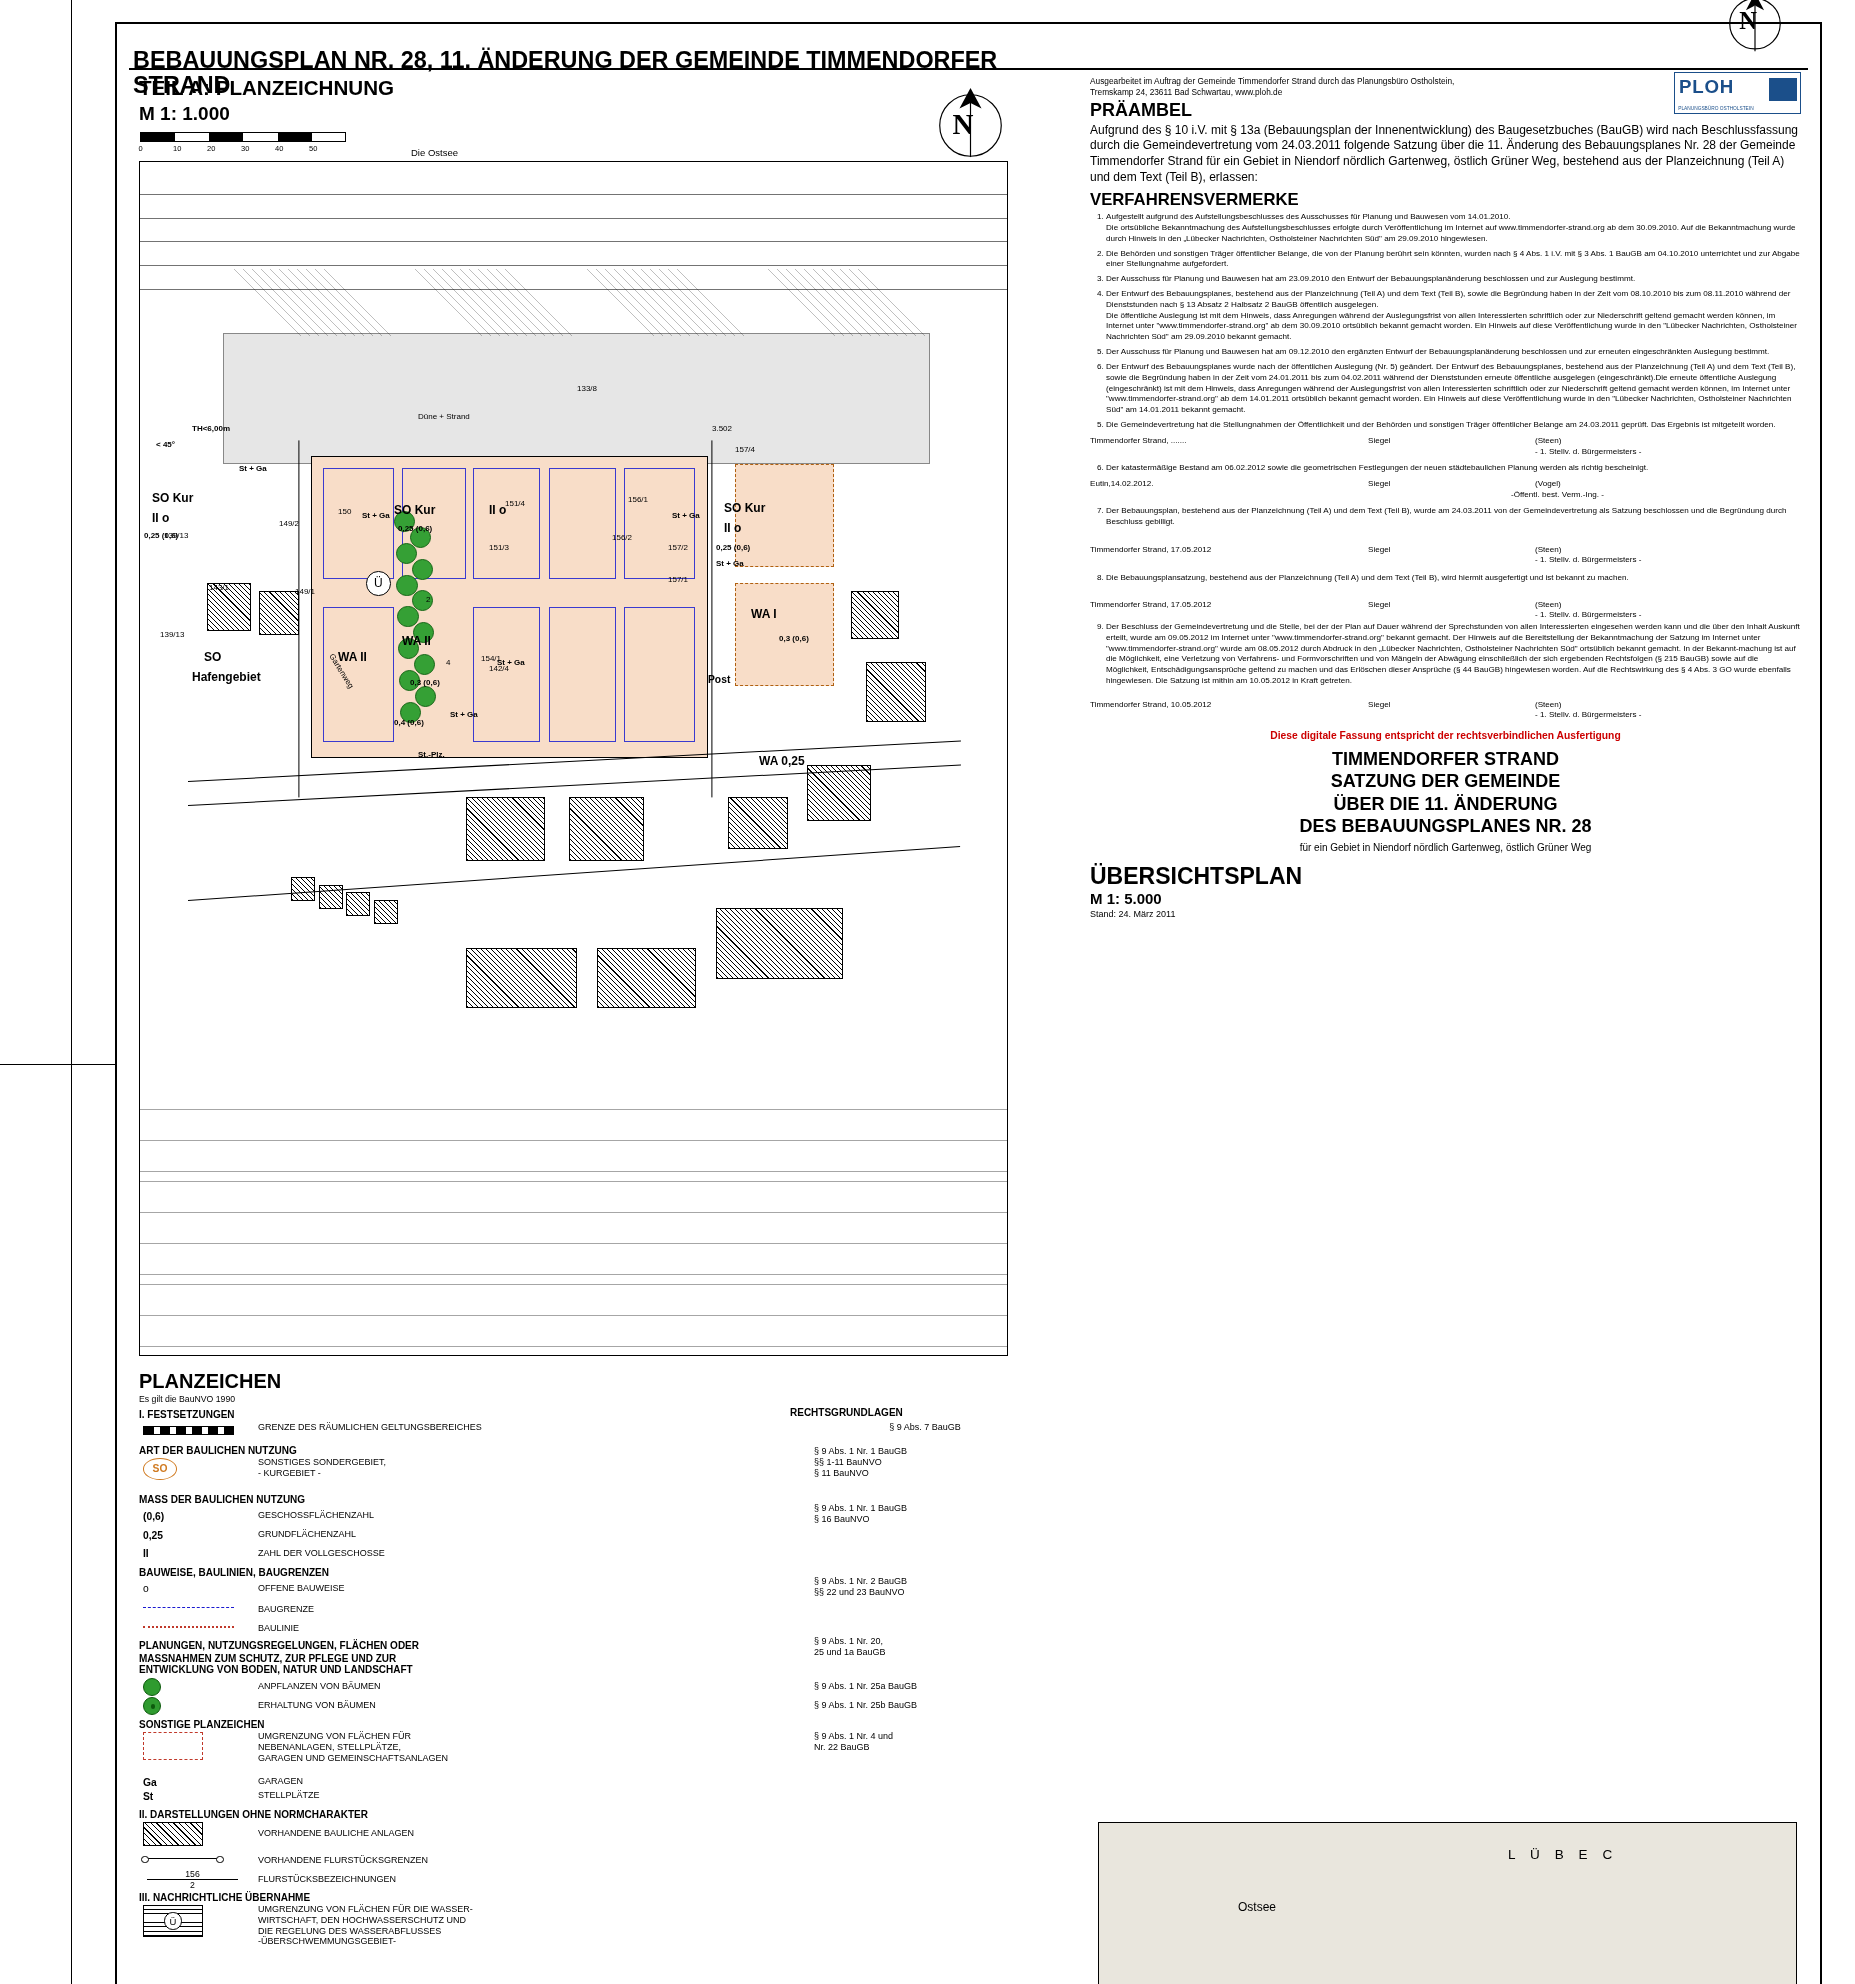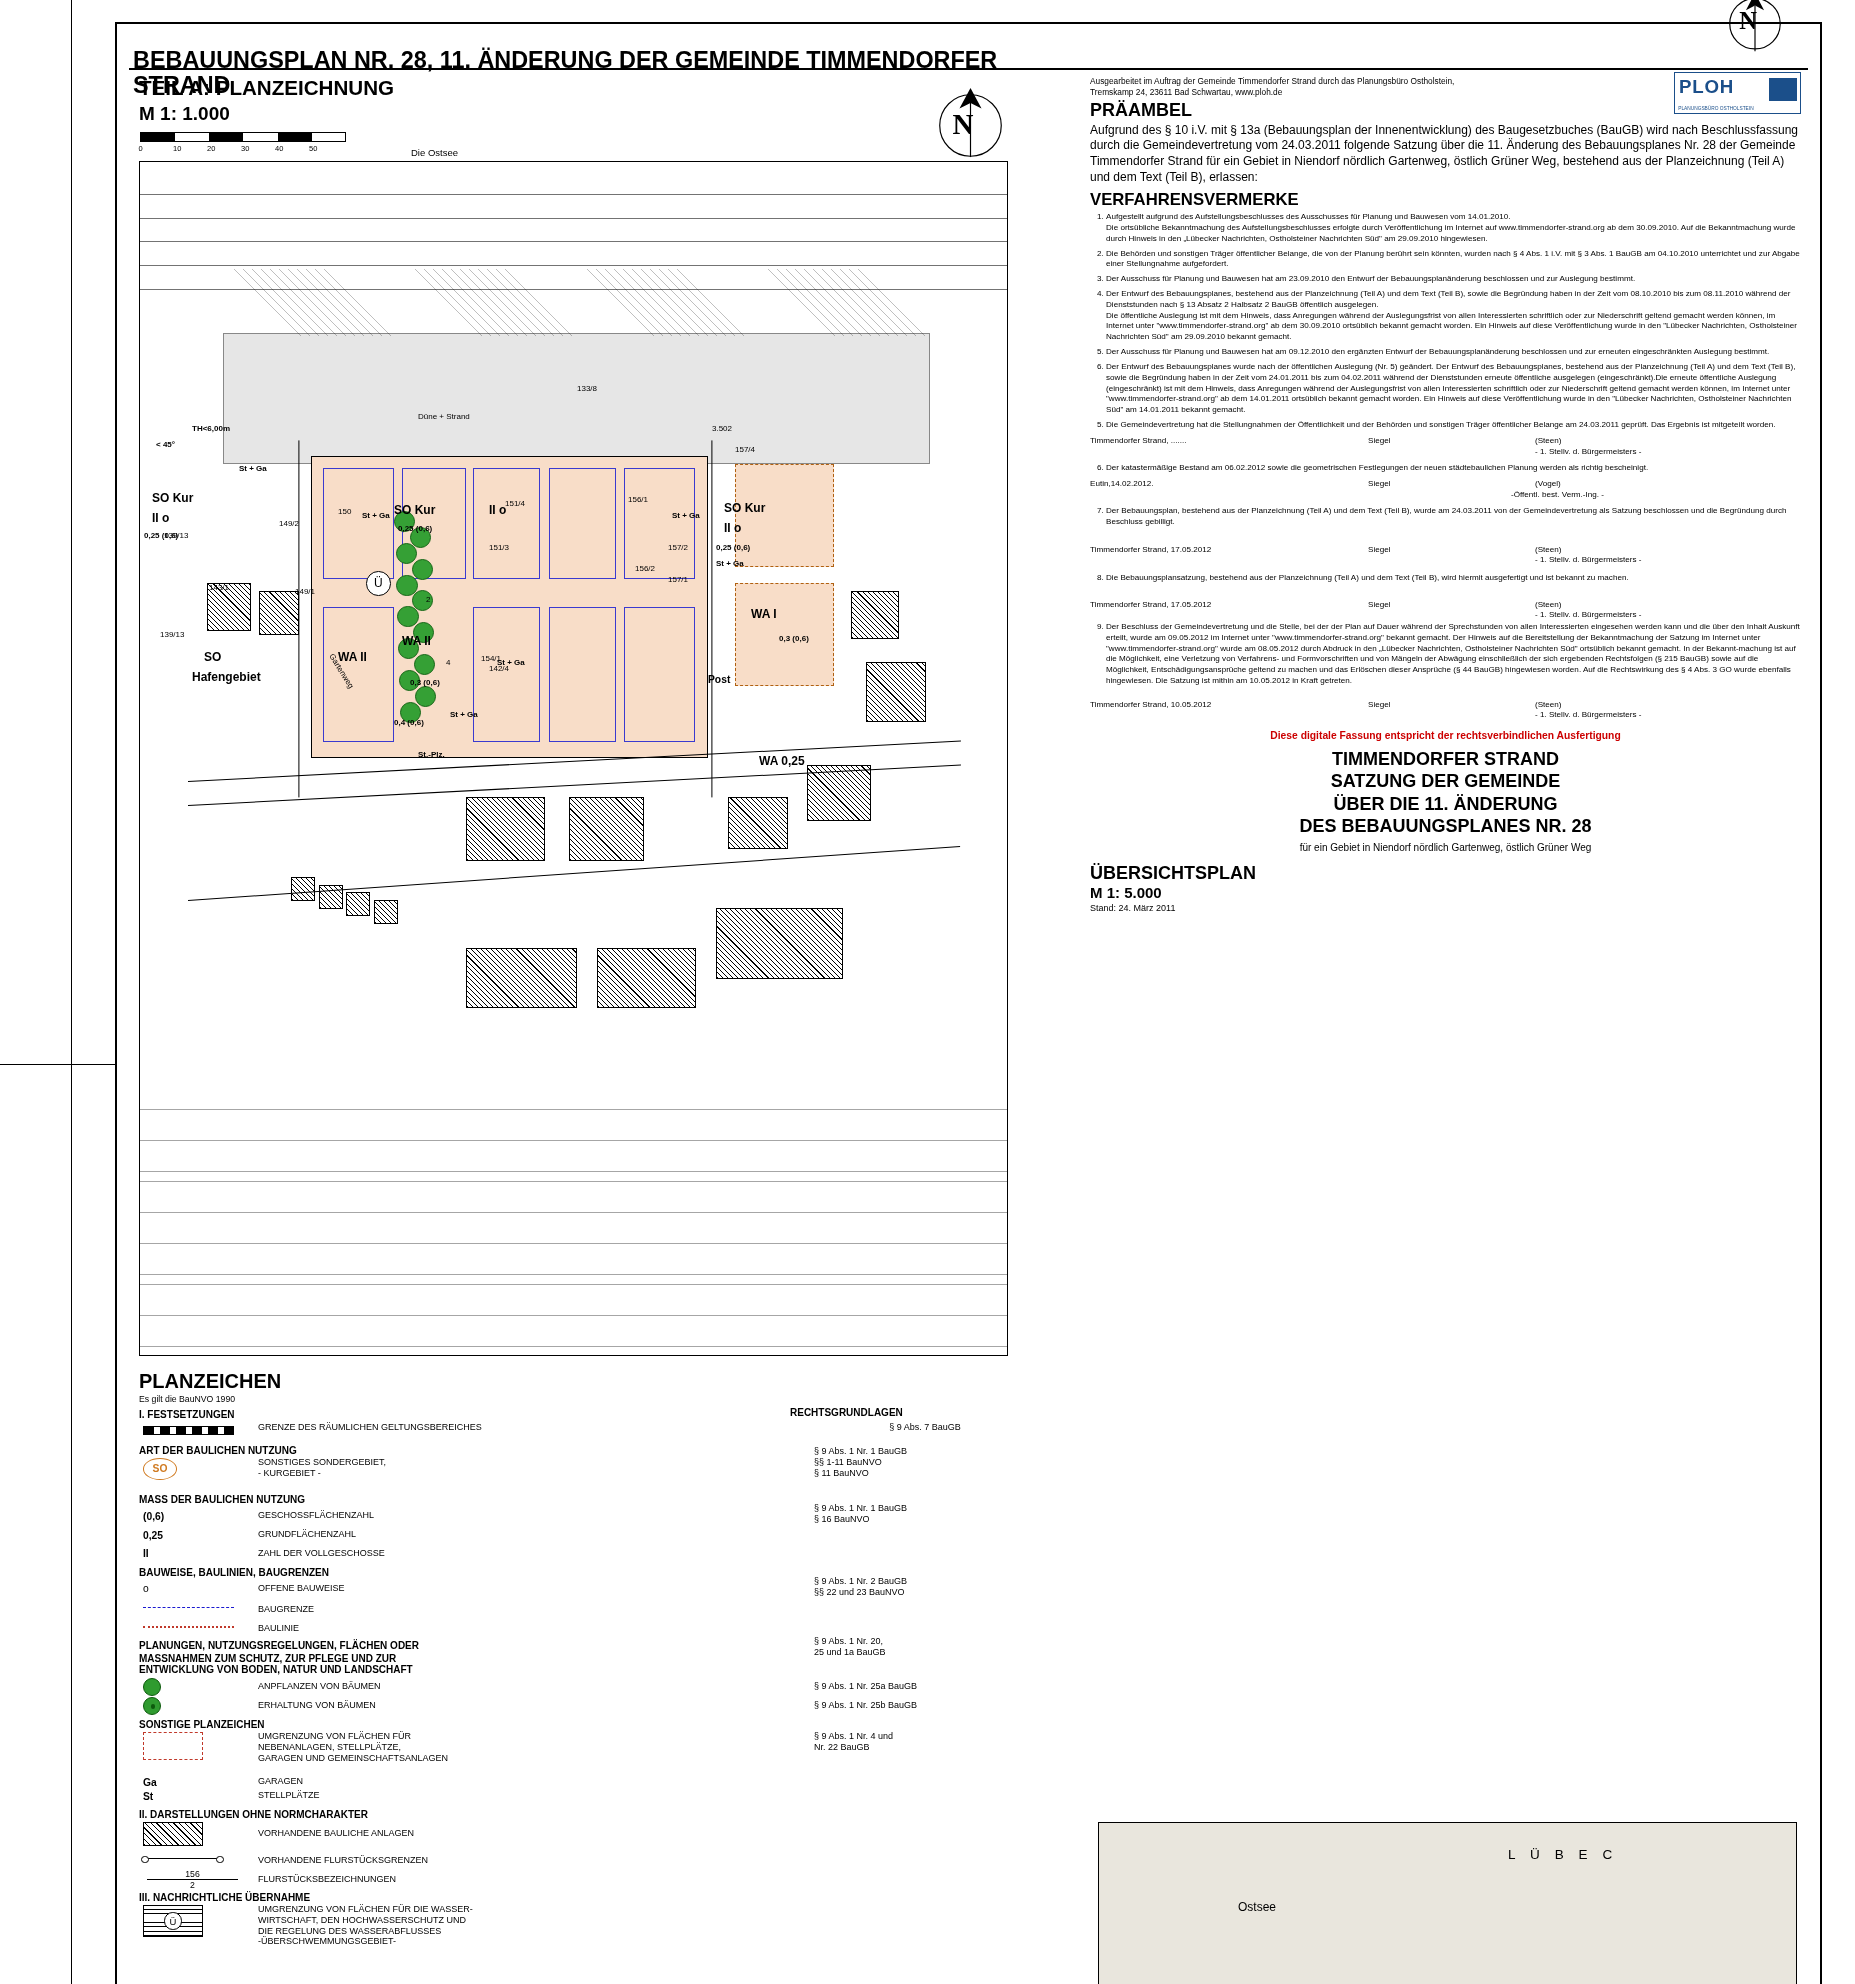--- a/index.html
+++ b/index.html
@@ -145,21 +145,21 @@
     border:0.8px solid #1b4f8a; background:#fff;
   }
   .ploh .logo { position:absolute; left:4px; top:3.2px; font-size:18.7px; font-weight:bold; color:#1b4f8a; letter-spacing:0.8px;}
   .ploh .sub { position:absolute; left:3.2px; bottom:2.4px; font-size:4.8px; color:#1b4f8a; }
   .ploh .bluebar { position:absolute; right:3.2px; top:4.8px; width:28px; height:23px; background:#1b4f8a;}
 
   .digi { font-size:10.3px; font-weight:bold; color:#cc0000; text-align:center; margin:10.3px 0 7.1px 0; }
   .satzung { text-align:center; }
   .satzung div.l { font-size:18px; font-weight:bold; line-height:1.25; }
   .satzung div.s { font-size:10px; margin-top:4px; }
-  .uebersicht { font-size:18px; font-weight:bold; margin:10.3px 0 0 0; }
+  .uebersicht { font-size:23px; font-weight:bold; margin:10.3px 0 0 0; }
   .uebersicht2 { font-size:15px; font-weight:bold; }
   .stand { font-size:9px; margin-top:1.6px; }
 
   .ovmapwrap { position:absolute; left:981px; top:1798px; width:699px; height:909px; border:1.2px solid #000; background:#efece4; overflow:hidden; }
   .ovsea { position:absolute; left:0; top:0; width:100%; height:302px; background:#e9e6dd; }
   .ovtext { position:absolute; font-size:10.3px; }
   .ovtext.sp { letter-spacing:5.6px; font-size:13.5px; }
   .ovnorth { position:absolute; right:16px; top:-87px; width:60px; height:71px; }
   .ovnorth .big { position:absolute; left:14.3px; top:18px; font-size:24.6px; font-weight:bold; font-family:"Liberation Serif", serif; }
 
@@ -279,21 +279,21 @@
       <div class="roadline" style="left:572px;top:278px;width:357px;transform:rotate(90deg);transform-origin:left;"></div>
 
       <div class="watergrid"></div>
 
       <div class="maptext" style="left:437px;top:222px;">133/8</div>
       <div class="maptext" style="left:572px;top:262px;">3.502</div>
       <div class="maptext" style="left:595px;top:283px;">157/4</div>
       <div class="maptext" style="left:488px;top:333px;">156/1</div>
       <div class="maptext" style="left:365px;top:337px;">151/4</div>
       <div class="maptext" style="left:198px;top:345px;">150</div>
-      <div class="maptext" style="left:472px;top:402px;margin-left:23px;">156/2</div>
+      <div class="maptext" style="left:472px;top:371px;">156/2</div>
       <div class="maptext" style="left:528px;top:413px;">157/1</div>
       <div class="maptext" style="left:528px;top:381px;">157/2</div>
       <div class="maptext" style="left:139px;top:357px;">149/2</div>
       <div class="maptext" style="left:155px;top:425px;">149/1</div>
       <div class="maptext" style="left:69px;top:421px;">143/1</div>
       <div class="maptext" style="left:24px;top:369px;">139/13</div>
       <div class="maptext" style="left:20px;top:468px;">139/13</div>
       <div class="maptext" style="left:341px;top:468px;margin-top:24px;">154/1</div>
       <div class="maptext" style="left:349px;top:381px;">151/3</div>
       <div class="maptext" style="left:286px;top:433px;">2</div>

